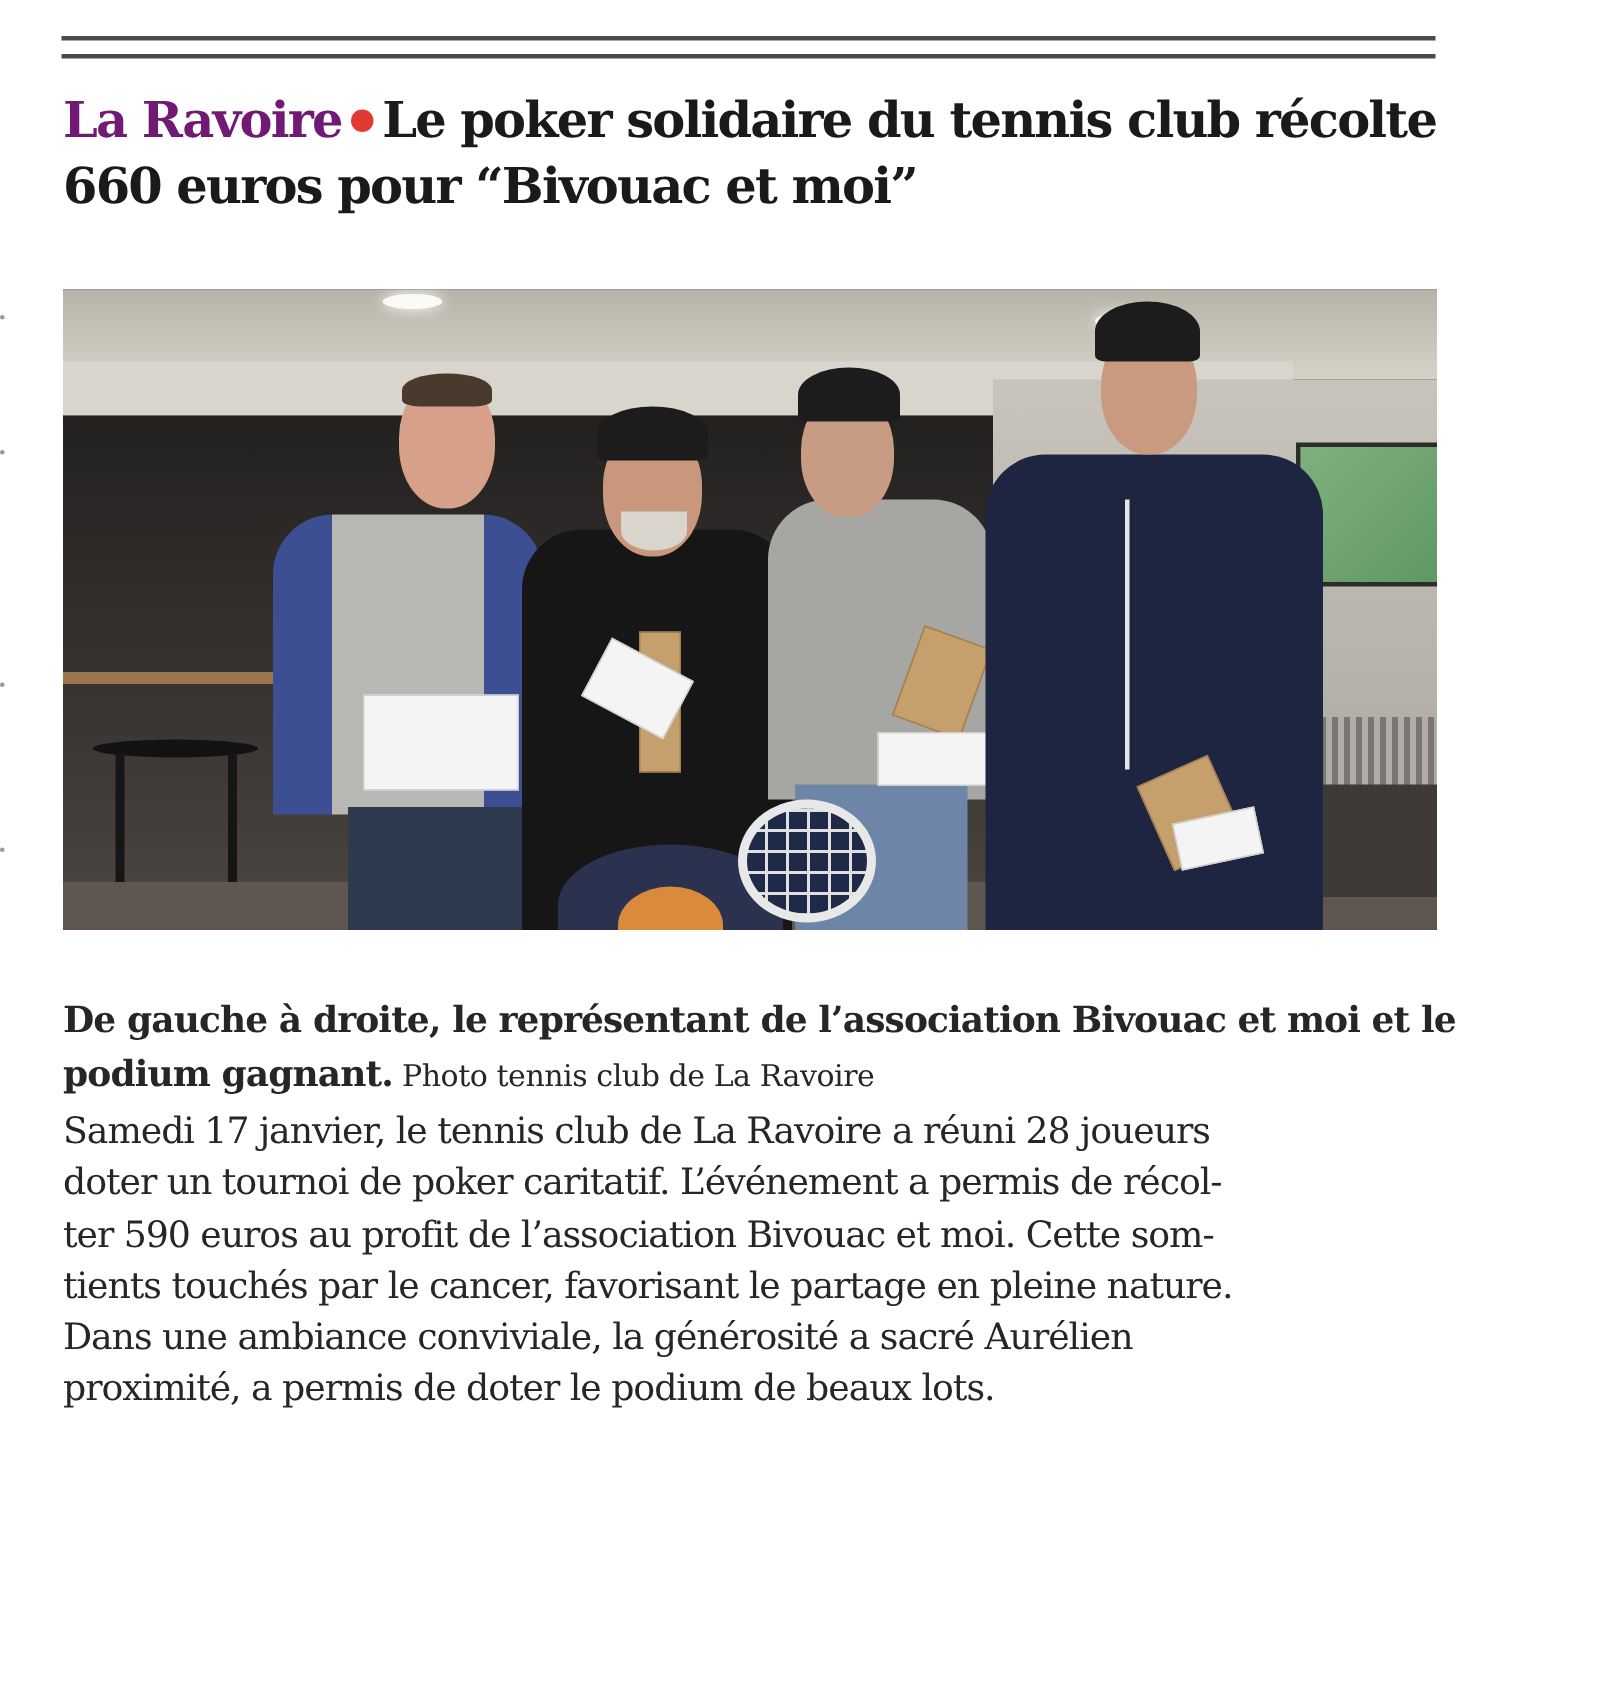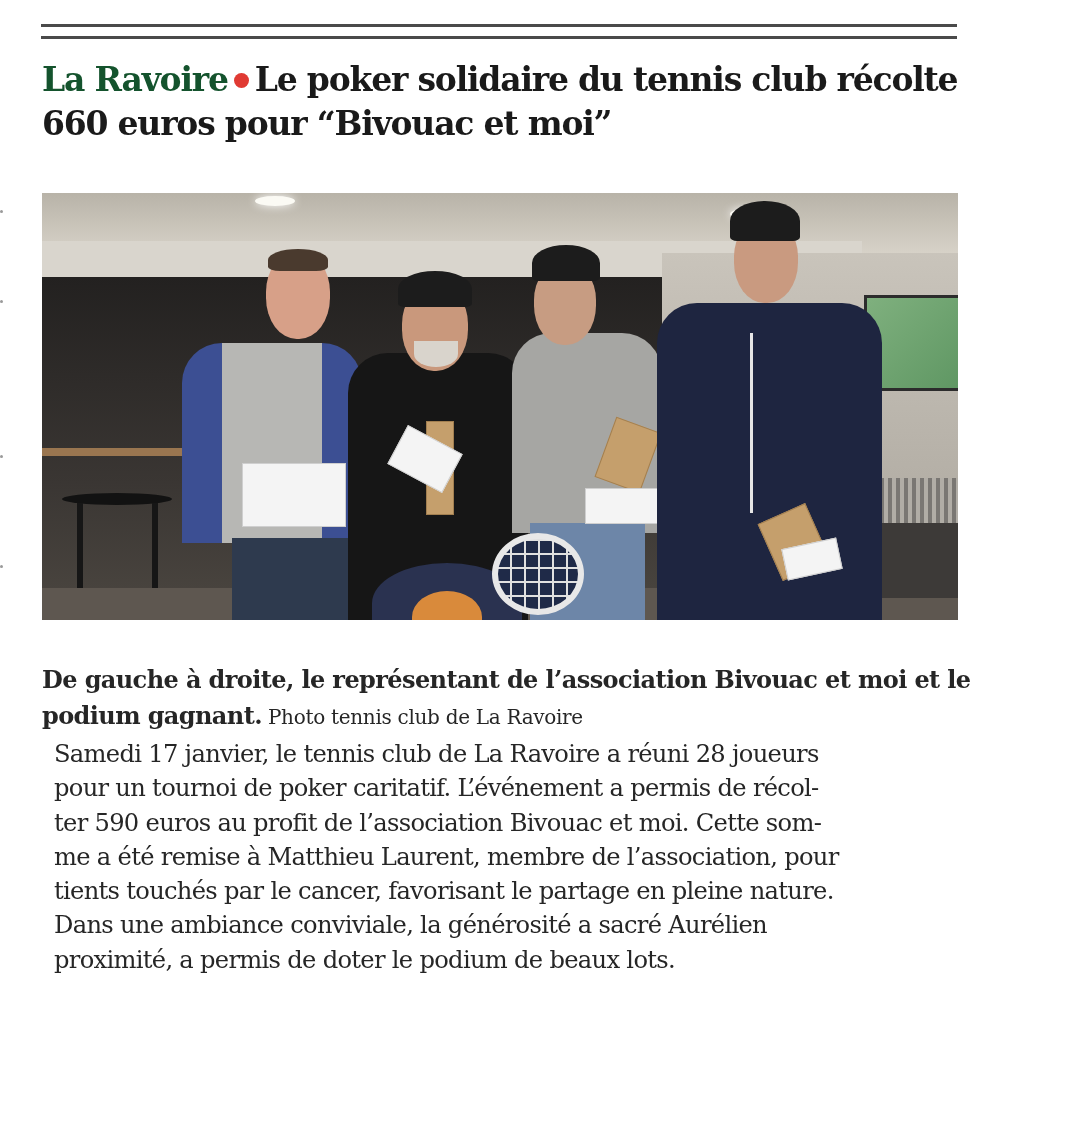--- a/index.html
+++ b/index.html
@@ -2,21 +2,21 @@
 <html><head>
 <meta charset="utf-8">
 <style>
   html, body { margin: 0; padding: 0; background: #ffffff; }
   body { width: 1080px; height: 1122px; position: relative; overflow: hidden; font-family: "DejaVu Serif", "Liberation Serif", serif; color: #1f1f1f; }
   .rule { position: absolute; left: 41px; width: 916px; height: 3px; background: #4a4a4a; }
   .rule.r1 { top: 24px; }
   .rule.r2 { top: 36px; }
 
   .headline { position: absolute; left: 42px; top: 58px; width: 930px; margin: 0; font-family: "DejaVu Serif", "Liberation Serif", serif; font-weight: bold; font-size: 33px; line-height: 44px; letter-spacing: -1.2px; color: #1a1a1a; }
-  .headline .kicker { color: #14532d; }
+  .headline .kicker { color: #701a75; }
   .headline .dot { display: inline-block; width: 15px; height: 15px; background: #e03a33; border-radius: 50%; margin: 0 6px 3px 6px; vertical-align: middle; }
 
   .photo { position: absolute; left: 42px; top: 193px; width: 916px; height: 427px; overflow: hidden; background: #2a2826; }
   .photo .ceiling { position: absolute; left: 0; top: 0; width: 100%; height: 60px; background: linear-gradient(#b8b3a8, #d7d2c8); }
   .photo .light { position: absolute; width: 40px; height: 10px; border-radius: 50%; background: #fbfaf4; box-shadow: 0 0 10px #fff; }
   .photo .beam { position: absolute; left: 0; top: 48px; width: 820px; height: 36px; background: #d9d5cd; border-bottom: 2px solid #a9a49b; }
   .photo .wallL { position: absolute; left: 0; top: 84px; width: 620px; height: 343px; background: linear-gradient(#232120, #3a3633 60%, #4c4741); }
   .photo .wallR { position: absolute; left: 620px; top: 60px; width: 296px; height: 367px; background: linear-gradient(#c9c4bb, #a8a39a); }
   .photo .counter { position: absolute; left: 0; top: 255px; width: 230px; height: 8px; background: #9a7650; }
   .photo .stool { position: absolute; left: 20px; top: 300px; width: 110px; height: 12px; border-radius: 50%; background: #121212; }
@@ -35,21 +35,21 @@
   .box.kraft { background: #c59f6c; border-color: #a27f50; }
   .racket { position: absolute; left: 450px; top: 340px; width: 80px; height: 70px; border-radius: 50%; border: 6px solid #e8e8e8; background: repeating-linear-gradient(0deg, transparent 0 12px, #e0e0e0 12px 14px), repeating-linear-gradient(90deg, #1f2a48 0 12px, #e0e0e0 12px 14px); }
   .mascot { position: absolute; left: 330px; top: 370px; width: 150px; height: 80px; border-radius: 50% 50% 0 0; background: #2a3250; }
   .mascot .orange { position: absolute; left: 40px; top: 28px; width: 70px; height: 52px; border-radius: 50% 50% 0 0; background: #d98a3b; }
 
   .caption { position: absolute; left: 42px; top: 662px; width: 930px; margin: 0; font-size: 24px; line-height: 36px; letter-spacing: -0.6px; color: #262626; }
   .caption .cap-bold { font-weight: bold; }
   .caption .credit { font-size: 20px; letter-spacing: -0.3px; }
 
   .body-text { position: absolute; left: 42px; top: 737px; width: 930px; margin: 0; font-size: 24.2px; line-height: 34.3px; letter-spacing: -0.7px; color: #262626; }
-  .body-text .line { display: block; white-space: nowrap; margin-left: 12px; }
+  .body-text .line { display: block; white-space: nowrap; }
 
   .edge-mark { position: absolute; left: 0; width: 3px; height: 3px; background: #9a9a9a; border-radius: 50%; }
 </style>
 </head>
 <body>
 
 <div class="rule r1"></div>
 <div class="rule r2"></div>
 
 <div class="edge-mark" style="top:210px"></div>
@@ -117,19 +117,18 @@
     </div>
   <div class="racket"></div>
 </div>
 
 <p class="caption">
   <span class="cap-bold">De gauche à droite, le représentant de l’association Bivouac et moi et le podium gagnant</span><span class="cap-bold">.</span><span class="credit"> Photo tennis club de La Ravoire</span>
 </p>
 
 <div class="body-text">
   <span class="line">Samedi 17 janvier, le tennis club de La Ravoire a réuni 28 joueurs</span>
-  <span class="line">pour un tournoi de poker caritatif. L’événement a permis de récol-</span>
+  <span class="line">doter un tournoi de poker caritatif. L’événement a permis de récol-</span>
   <span class="line">ter 590 euros au profit de l’association Bivouac et moi. Cette som-</span>
-  <span class="line">me a été remise à Matthieu Laurent, membre de l’association, pour</span>
   <span class="line">tients touchés par le cancer, favorisant le partage en pleine nature.</span>
   <span class="line">Dans une ambiance conviviale, la générosité a sacré Aurélien</span>
   <span class="line">proximité, a permis de doter le podium de beaux lots.</span>
 </div>
 
 </body></html>

